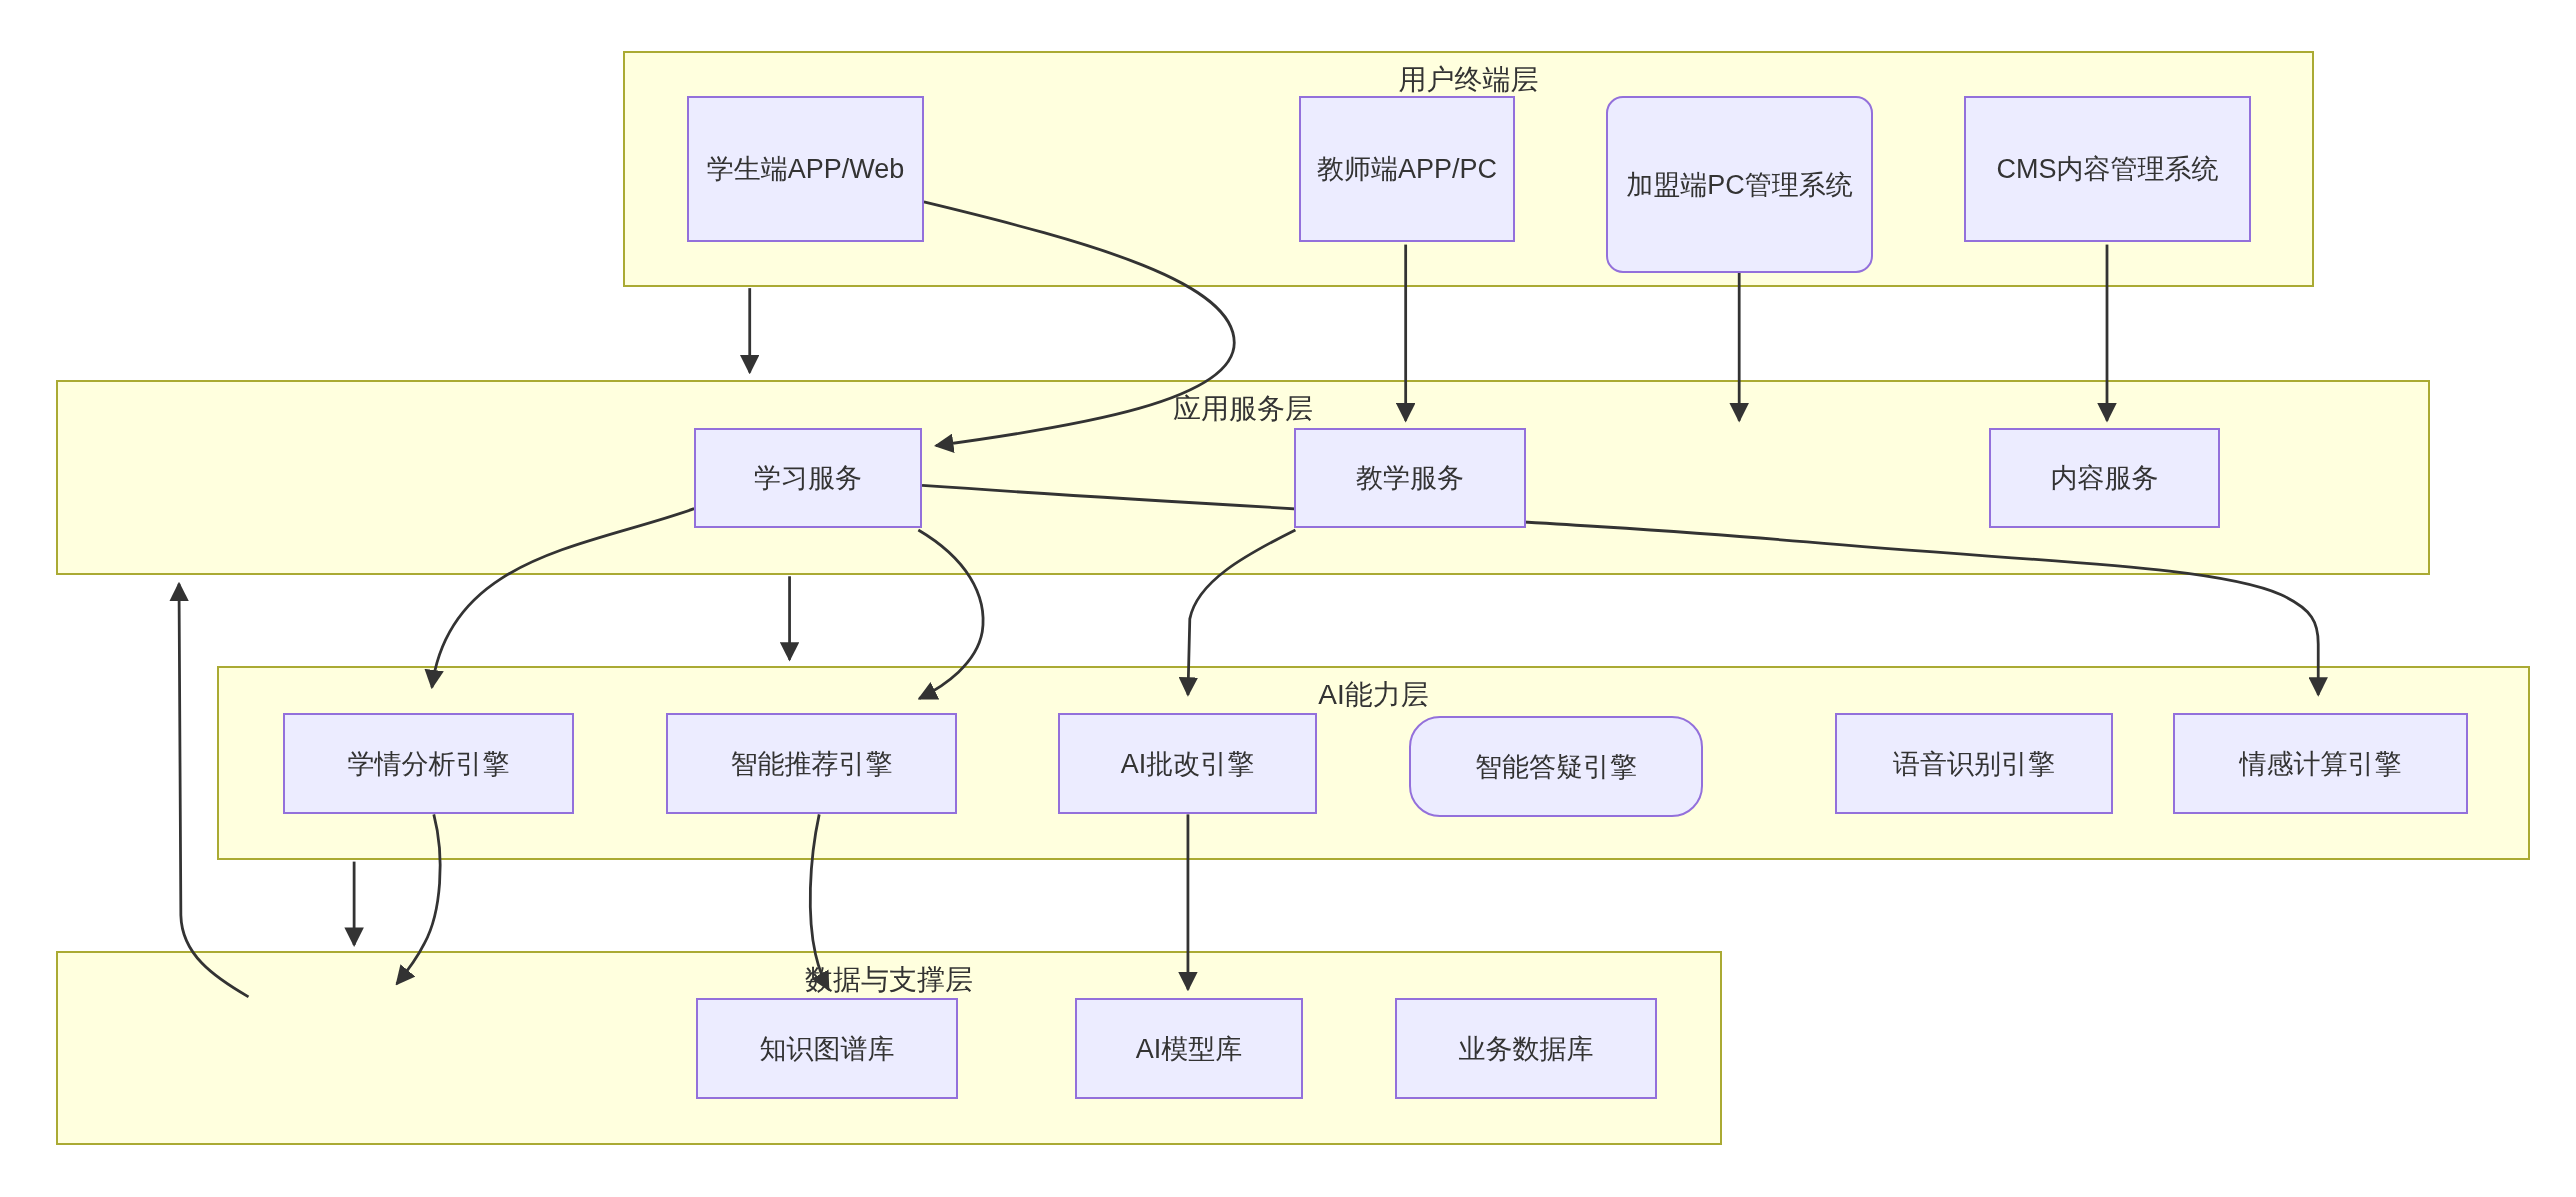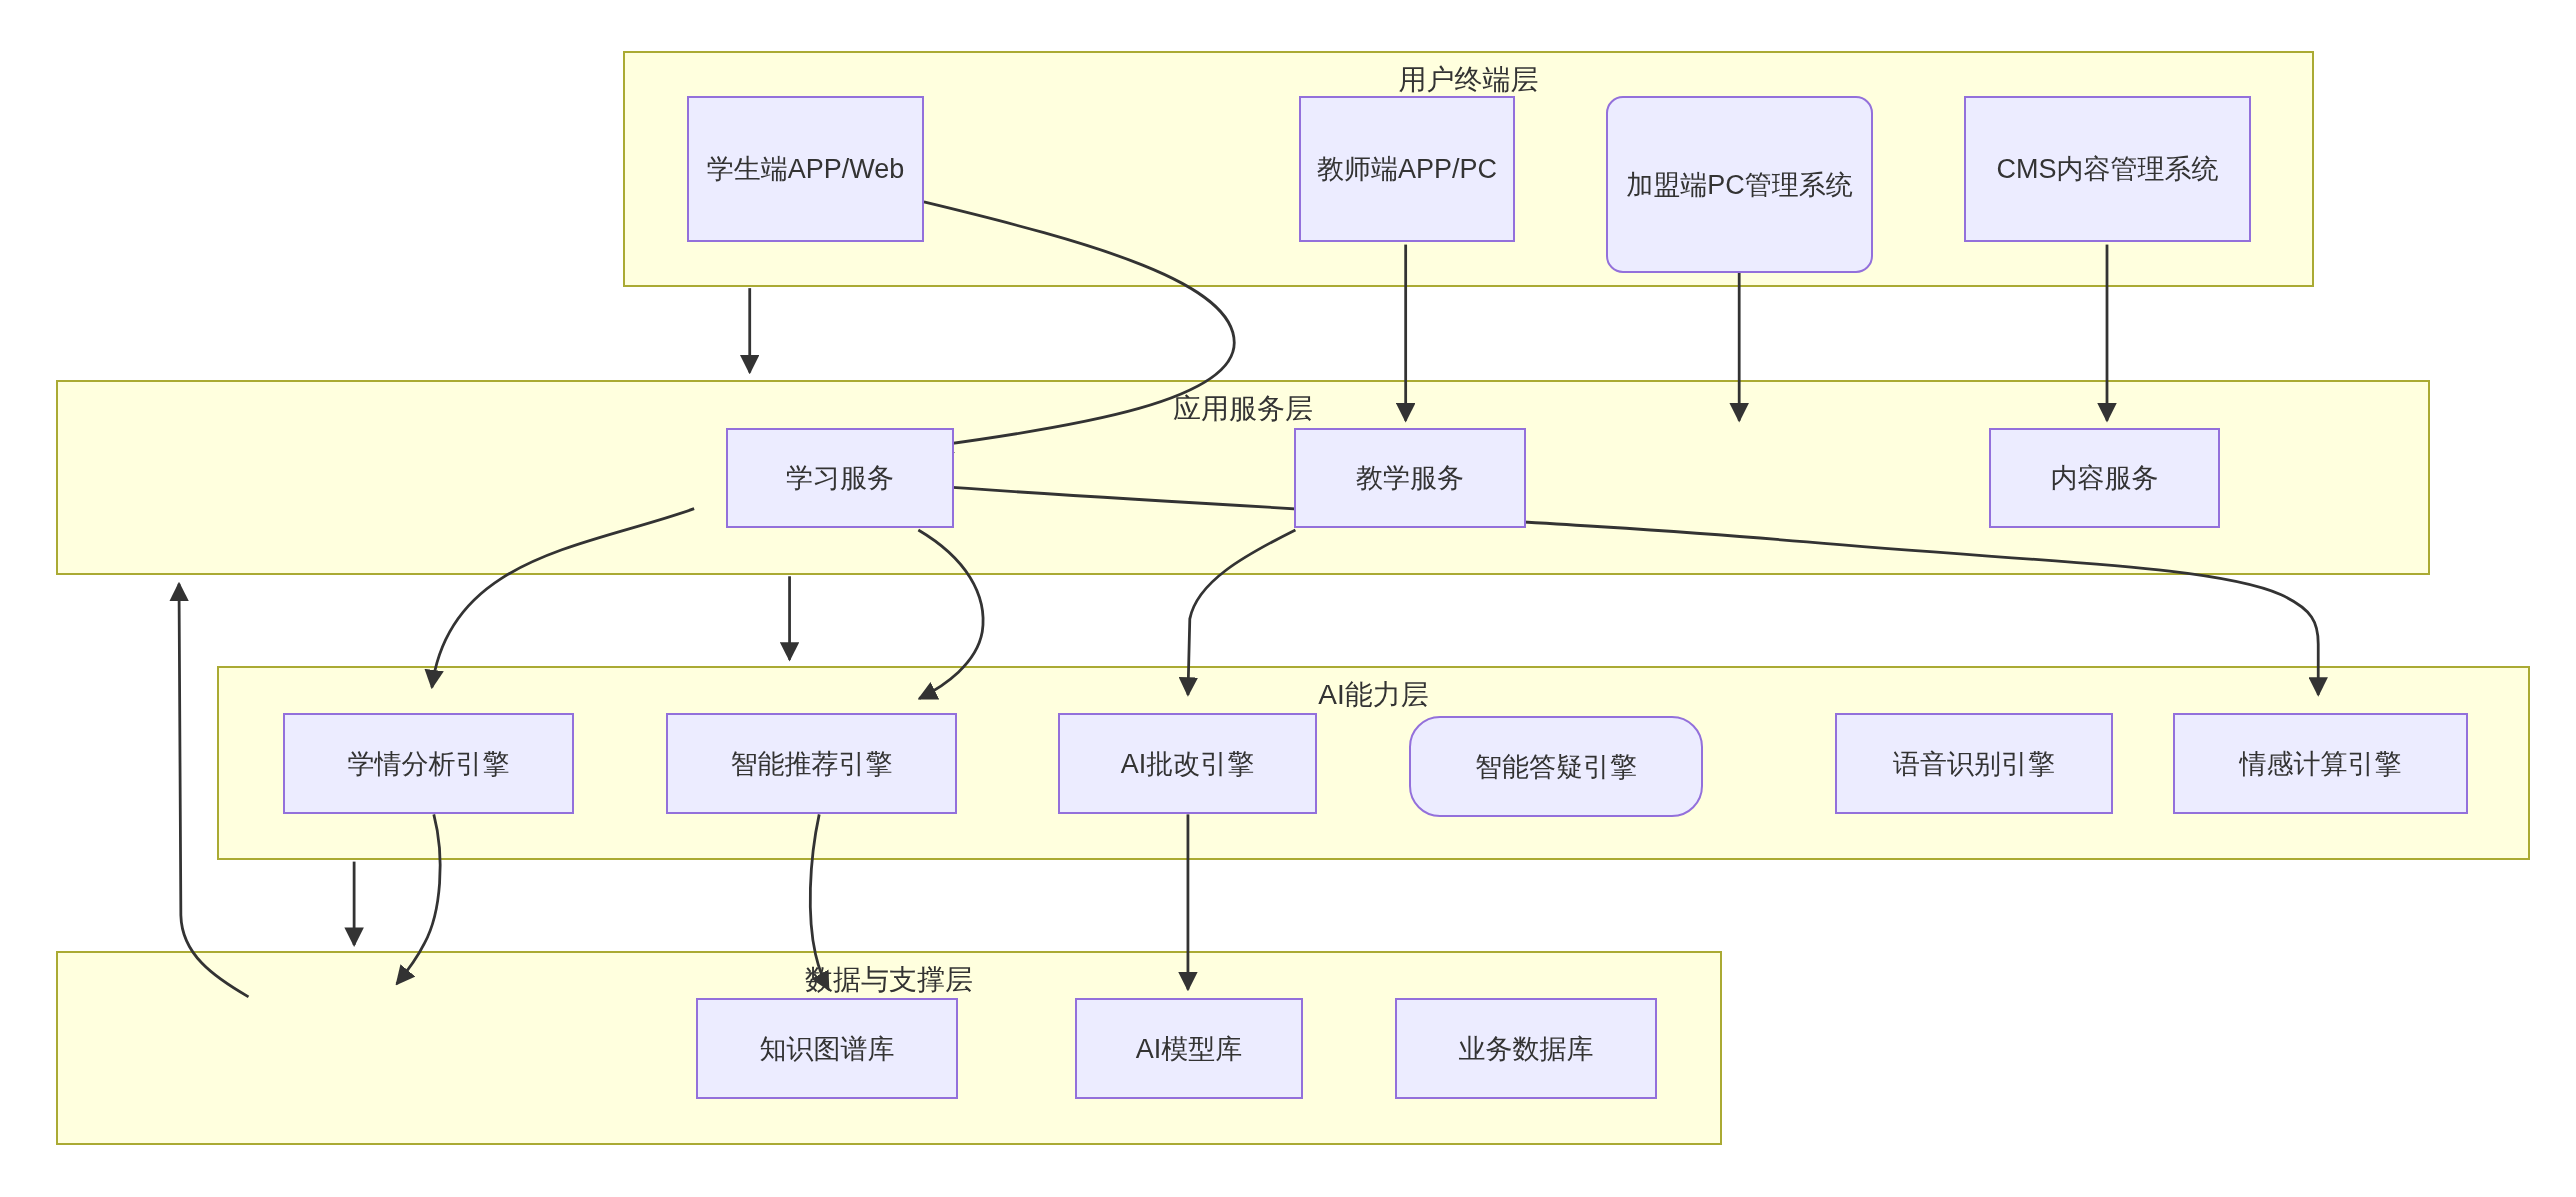--- a/index.html
+++ b/index.html
@@ -102,21 +102,21 @@
   </div>
   <div class="node" style="left:1606px; top:96px; width:267px; height:177px;border-radius:17px;">
     <span>加盟端</span>
     <span>PC管理系统</span>
   </div>
   <div class="node" style="left:1964px; top:96px; width:287px; height:146px;">
     <span>CMS内容管理</span>
     <span>系统</span>
   </div>
 
-  <div class="node" style="left:694px; top:428px; width:228px; height:100px;margin-left:32px;">
+  <div class="node" style="left:694px; top:428px; width:228px; height:100px;">
     <span>学习服务</span>
   </div>
   <div class="node" style="left:1294px; top:428px; width:232px; height:100px;">
     <span>教学服务</span>
   </div>
   <div class="node" style="left:1989px; top:428px; width:231px; height:100px;">
     <span>内容服务</span>
   </div>
 
   <div class="node" style="left:283px; top:713px; width:291px; height:101px;">

